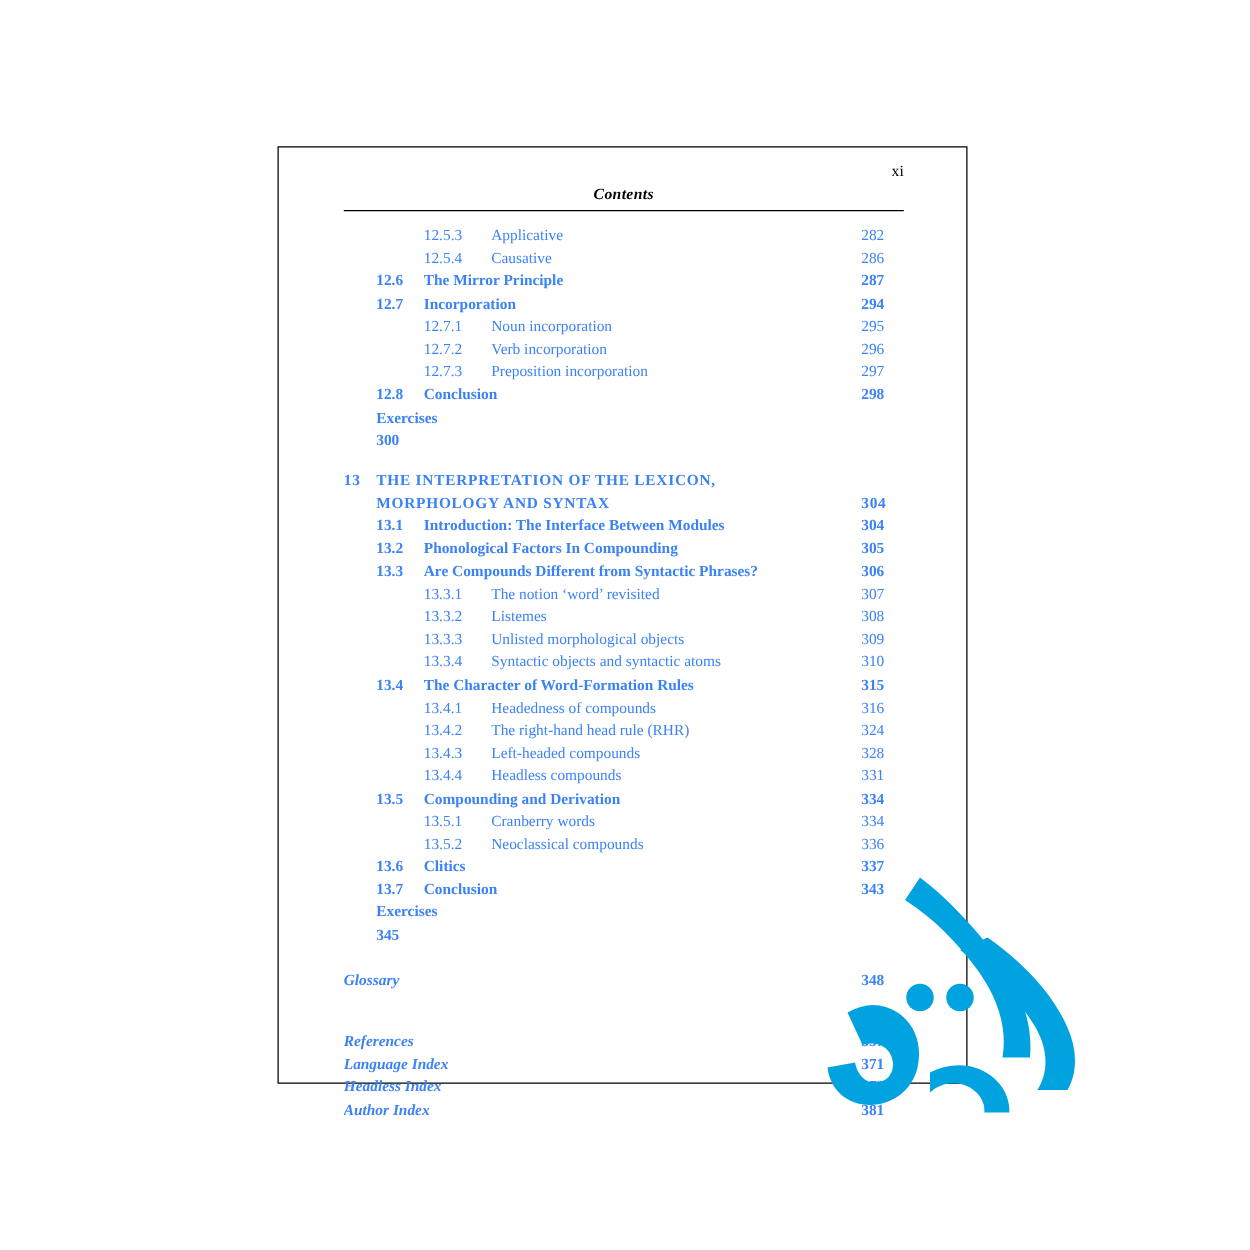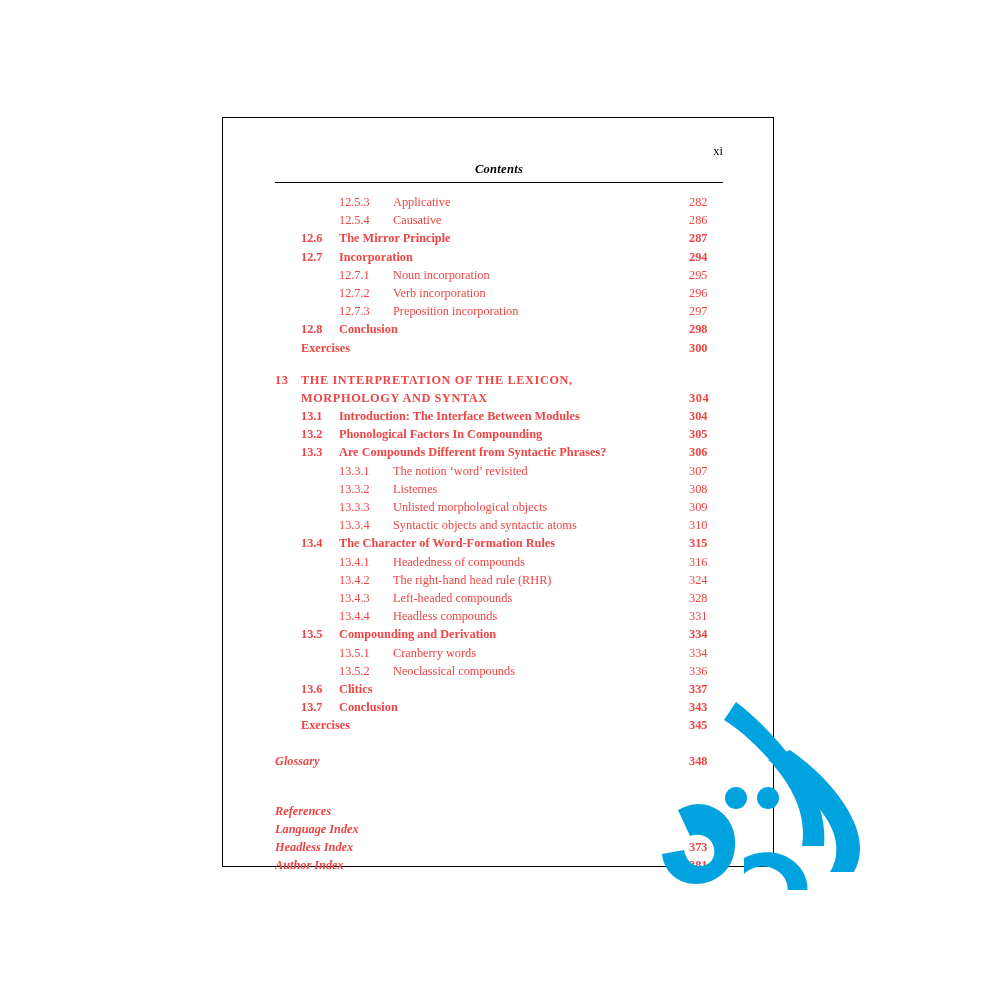--- a/index.html
+++ b/index.html
@@ -38,34 +38,33 @@
     border-bottom: 1px solid #000000;
     padding-bottom: 5px;
     margin-bottom: 10px;
   }
   .running-head .rh-title {
     font-style: italic;
     font-weight: bold;
     font-size: 12.5px;
     letter-spacing: 0.3px;
     color: #000;
-    margin-top: 14px;
   }
   .running-head .rh-folio {
     position: absolute;
     right: 0;
     bottom: 23px;
     font-size: 12.5px;
     color: #000;
   }
 
   .toc {
     font-size: 12.3px;
     line-height: 1.48;
-    color: #ef4444;
+    color: #3b82f6;
   }
 
   .row {
     display: flex;
     align-items: baseline;
     white-space: nowrap;
   }
   .row .num {
     flex: 0 0 auto;
   }
@@ -79,21 +78,21 @@
     width: 34px;
   }
 
   
   .lvl-chapter  { padding-left: 0px; }
   .lvl-chapter .num  { width: 26px; }
   .lvl-section  { padding-left: 26px; }
   .lvl-section .num  { width: 38px; }
   .lvl-sub      { padding-left: 64px; }
   .lvl-sub .num      { width: 54px; }
-  .lvl-exercise { padding-left: 26px; }
+  .lvl-exercise { padding-left: 26px; flex-direction: column; }
   .lvl-back     { padding-left: 0px; font-weight: bold; }
 
   .bold { font-weight: bold; }
   .italic { font-style: italic; }
 
   .wide-caps {
     letter-spacing: 0.6px;
   }
 
   .gap-sm { height: 7px; }

